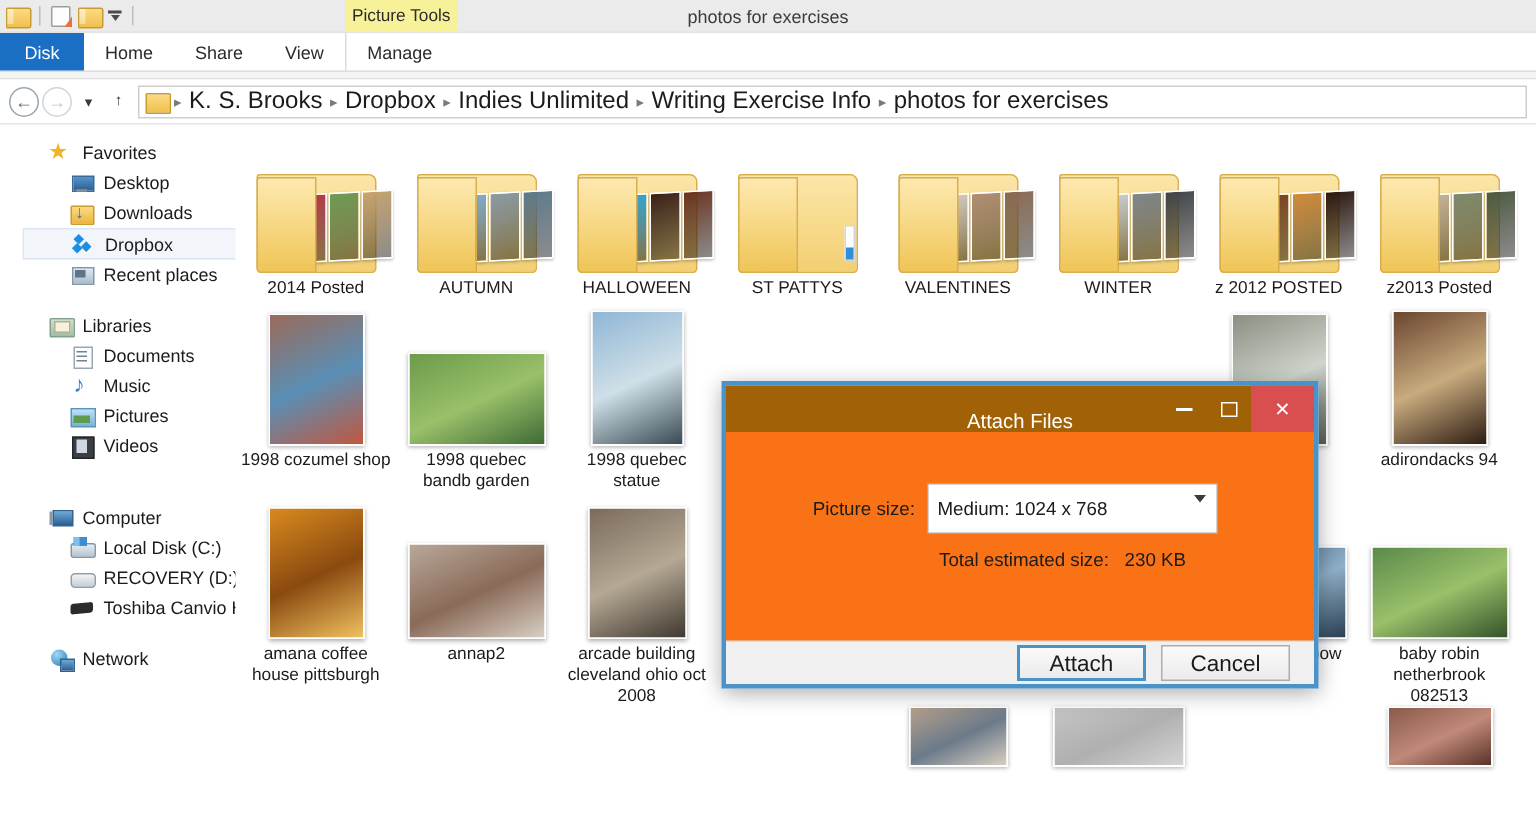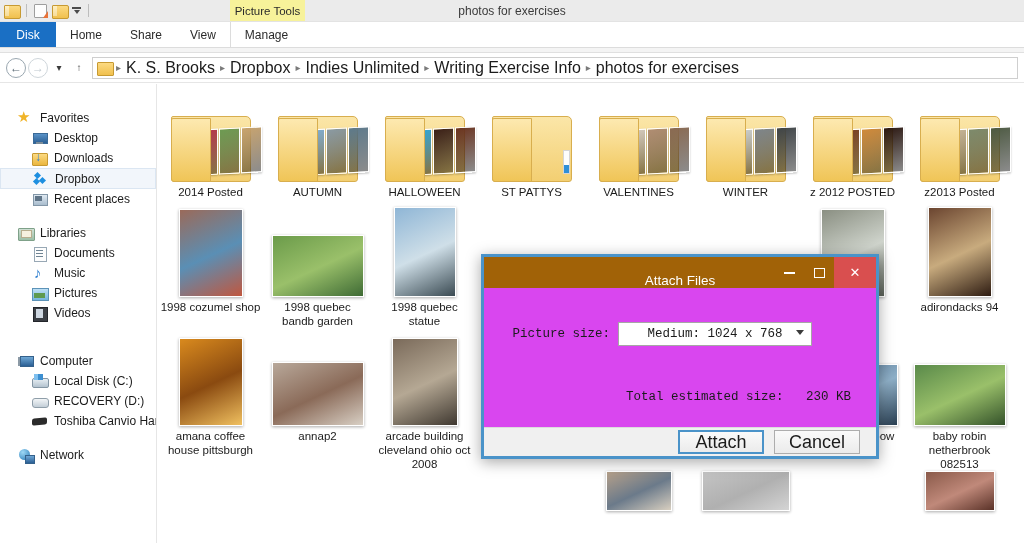--- a/index.html
+++ b/index.html
@@ -103,23 +103,23 @@
   .crumb-folder {
     width: 15px; height: 13px; position: relative; margin-right: 2px;
   }
   .crumb-folder::before {
     content: ""; position: absolute; left: 0; top: 1px; width: 15px; height: 12px;
     background: linear-gradient(#fcda82, #f0c04e); border: 1px solid #c79a32; border-radius: 1px;
   }
 
   
   .sidebar {
-    position: absolute; left: 0; top: 84px; width: 157px; height: 459px;
+    position: absolute; left: 15px; top: 84px; width: 157px; height: 459px;
     background: #ffffff; border-right: 1px solid #e6e6e6;
-    padding-top: 24px; overflow: hidden;
+    padding-top: 8px; overflow: hidden;
   }
   .nav-item {
     display: flex; align-items: center; height: 20px; gap: 6px;
     font-size: 12px; color: #1b1b1b; padding-left: 18px; white-space: nowrap;
   }
   .nav-item.child { padding-left: 32px; }
   .nav-item.selected { background: #f2f6fb; border: 1px solid #dbe6f2; height: 21px; }
   .nav-gap { height: 14px; }
   .ico { width: 16px; height: 15px; flex: 0 0 16px; position: relative; }
 
@@ -300,53 +300,52 @@
   .dlg-title-text { font-size: 13.5px; color: #ffffff; }
   .dlg-btns { position: absolute; right: 0; top: 0; height: 31px; display: flex; }
   .dlg-btn {
     width: 30px; height: 31px; display: flex; align-items: center;
     justify-content: center; color: #ffffff; font-size: 13px;
   }
   .dlg-btn.close { width: 42px; background: #d94f4f; }
   .dlg-min-bar { width: 11px; height: 2px; background: #ffffff; }
   .dlg-max-box { width: 11px; height: 10px; border: 1px solid #ffffff; }
   .dlg-body {
-    height: 140px; background: #d946ef; position: relative;
+    height: 140px; background: #f97316; position: relative;
     border-bottom: 1px solid #dcdcdc;
-    font-family: Liberation Mono, monospace;
   }
   .row-size {
     position: absolute; left: 0; top: 34px; width: 100%;
     display: flex; align-items: center;
   }
   .lbl-size {
     width: 134px; text-align: right; padding-right: 8px;
     font-size: 12.5px; color: #1b1b1b;
   }
   .combo {
-    width: 194px; height: 24px; background: #ffffff; border: 1px solid #a6a6a6;
+    width: 194px; height: 34px; background: #ffffff; border: 1px solid #a6a6a6;
     display: flex; align-items: center; padding: 0 6px; position: relative;
-    font-size: 12.5px; color: #1b1b1b; justify-content: center;
+    font-size: 12.5px; color: #1b1b1b;
   }
   .combo .chev {
     position: absolute; right: 7px; top: 7px;
     width: 0; height: 0; border-left: 4px solid transparent;
     border-right: 4px solid transparent; border-top: 5px solid #3b3b3b;
   }
   .row-total {
-    position: absolute; left: 142px; top: 102px;
+    position: absolute; left: 142px; top: 78px;
     font-size: 12.5px; color: #1b1b1b;
   }
   .dlg-footer {
     height: 28px; background: #f0f0f0;
     display: flex; align-items: center; justify-content: flex-end;
     gap: 10px; padding-right: 16px;
   }
   .dlg-action {
-    width: 86px; height: 24px; font-size: 18px; color: #1b1b1b;
+    width: 86px; height: 24px; font-size: 15px; color: #1b1b1b;
     background: linear-gradient(#fafafa, #ebebeb); border: 1px solid #adadad;
     display: flex; align-items: center; justify-content: center;
   }
   .dlg-action.default { border: 2px solid #4a93c9; }
 </style>
 </head>
 <body>
 
 <div id="app">
 

